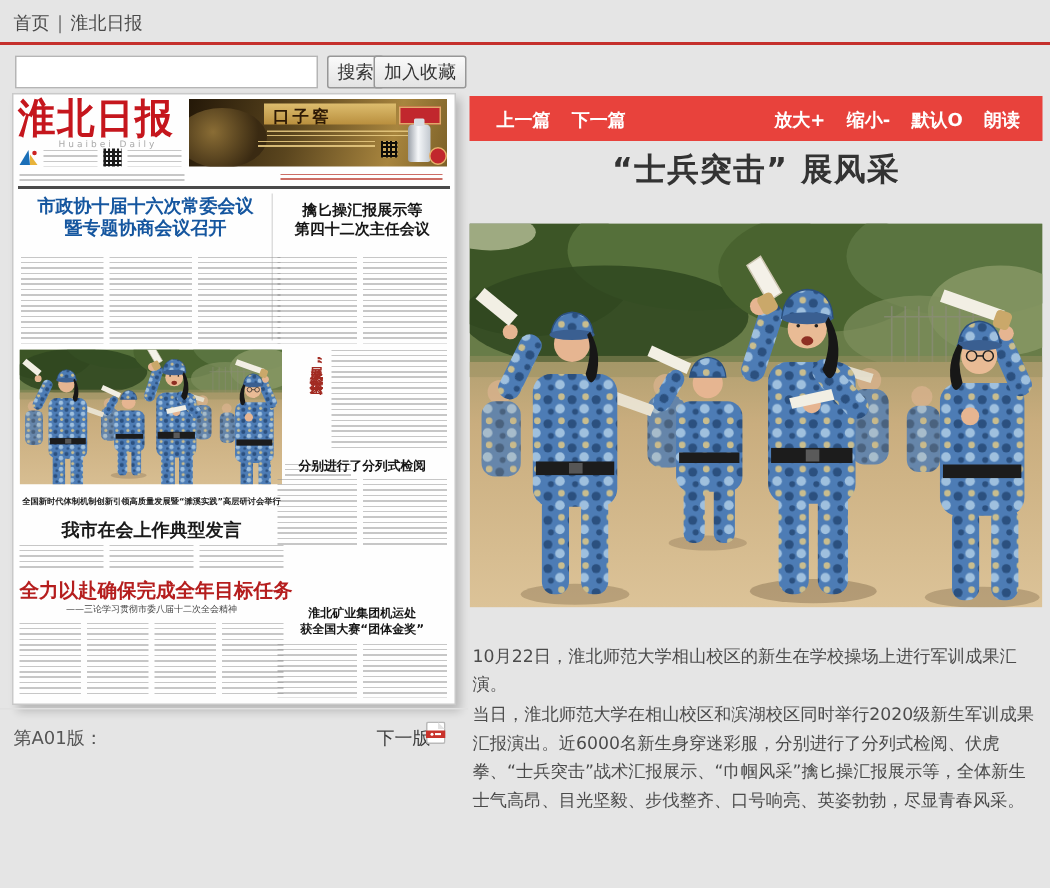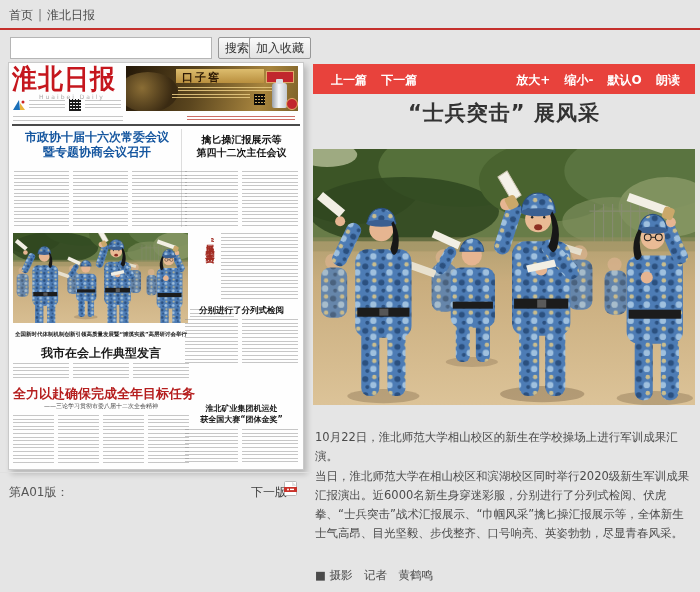--- a/index.html
+++ b/index.html
@@ -318,15 +318,14 @@
   </div>
 
   <h1 class="a-title" style="margin:0;">“士兵突击” 展风采</h1>
 
   <svg class="a-photo">
       <use href="#scene" width="100%" height="100%"></use>
     </svg>
 
   <p class="a-para" id="para1" style="margin:0;">10月22日，淮北师范大学相山校区的新生在学校操场上进行军训成果汇演。</p>
   <p class="a-para" id="para2" style="margin:0;">当日，淮北师范大学在相山校区和滨湖校区同时举行2020级新生军训成果汇报演出。近6000名新生身穿迷彩服，分别进行了分列式检阅、伏虎拳、“士兵突击”战术汇报展示、“巾帼风采”擒匕操汇报展示等，全体新生士气高昂、目光坚毅、步伐整齐、口号响亮、英姿勃勃，尽显青春风采。</p>
-  <p class="a-para" id="byline" style="margin:0;">■ 摄影　记者　黄鹤鸣</p>
 
 </div>
 
 </body></html>

